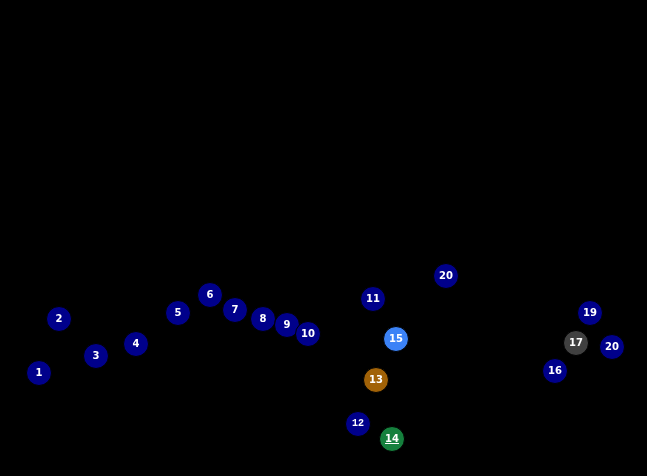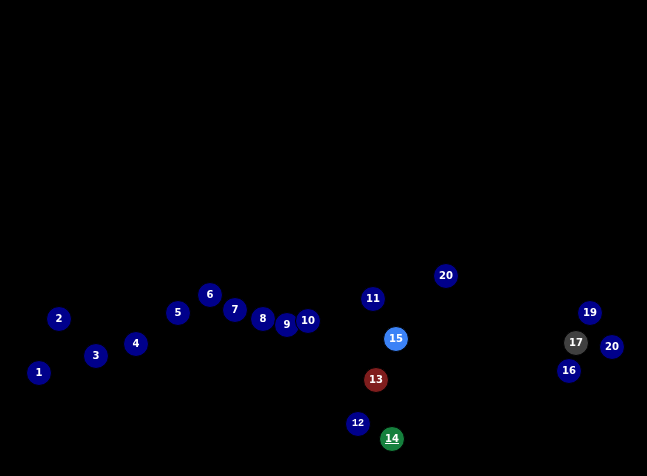--- a/index.html
+++ b/index.html
@@ -40,24 +40,24 @@
 <div id="screen" style="background: rgb(0, 0, 0);">
     <div class="dot" style="width: 26px; height: 26px; left: 26px; top: 360px; background: rgb(0, 0, 139); color: rgb(255, 255, 255); border: 1px solid rgb(0, 0, 0);">1</div>
     <div class="dot" style="width: 26px; height: 26px; left: 46px; top: 306px; background: rgb(0, 0, 139); color: rgb(255, 255, 255); border: 1px solid rgb(0, 0, 0);">2</div>
     <div class="dot" style="width: 26px; height: 26px; left: 83px; top: 343px; background: rgb(0, 0, 139); color: rgb(255, 255, 255); border: 1px solid rgb(0, 0, 0);">3</div>
     <div class="dot" style="width: 26px; height: 26px; left: 123px; top: 331px; background: rgb(0, 0, 139); color: rgb(255, 255, 255); border: 1px solid rgb(0, 0, 0);">4</div>
     <div class="dot" style="width: 26px; height: 26px; left: 165px; top: 300px; background: rgb(0, 0, 139); color: rgb(255, 255, 255); border: 1px solid rgb(0, 0, 0);">5</div>
     <div class="dot" style="width: 26px; height: 26px; left: 197px; top: 282px; background: rgb(0, 0, 139); color: rgb(255, 255, 255); border: 1px solid rgb(0, 0, 0);">6</div>
     <div class="dot" style="width: 26px; height: 26px; left: 222px; top: 297px; background: rgb(0, 0, 139); color: rgb(255, 255, 255); border: 1px solid rgb(0, 0, 0);">7</div>
     <div class="dot" style="width: 26px; height: 26px; left: 250px; top: 306px; background: rgb(0, 0, 139); color: rgb(255, 255, 255); border: 1px solid rgb(0, 0, 0);">8</div>
     <div class="dot" style="width: 26px; height: 26px; left: 274px; top: 312px; background: rgb(0, 0, 139); color: rgb(255, 255, 255); border: 1px solid rgb(0, 0, 0);">9</div>
-    <div class="dot" style="width: 26px; height: 26px; left: 295px; top: 308px; background: rgb(0, 0, 139); color: rgb(255, 255, 255); border: 1px solid rgb(0, 0, 0);">10</div>
+    <div class="dot" style="width: 26px; height: 26px; left: 295px; top: 321px; background: rgb(0, 0, 139); color: rgb(255, 255, 255); border: 1px solid rgb(0, 0, 0);">10</div>
     <div class="dot" style="width: 26px; height: 26px; left: 320px; top: 286px; background: rgb(0, 0, 139); color: rgb(255, 255, 255); border: 1px solid rgb(0, 0, 0); margin-left: 40px;">11</div>
     <div class="dot" style="width: 26px; height: 26px; left: 345px; top: 411px; background: rgb(0, 0, 139); color: rgb(255, 255, 255); border: 1px solid rgb(0, 0, 0); font-family: Liberation Mono, monospace;">12</div>
-    <div class="dot" style="width: 26px; height: 26px; left: 363px; top: 367px; background: #7f1d1d; color: rgb(255, 255, 255); border: 1px solid rgb(0, 0, 0); text-align: center;">13</div>
+    <div class="dot" style="width: 26px; height: 26px; left: 363px; top: 367px; background: #a16207; color: rgb(255, 255, 255); border: 1px solid rgb(0, 0, 0); text-align: center;">13</div>
     <div class="dot" style="width: 26px; height: 26px; left: 379px; top: 426px; background: #15803d; color: rgb(255, 255, 255); border: 1px solid rgb(0, 0, 0); text-decoration: underline;">14</div>
     <div class="dot" style="width: 26px; height: 26px; left: 383px; top: 326px; background: #3b82f6; color: rgb(255, 255, 255); border: 1px solid rgb(0, 0, 0);">15</div>
-    <div class="dot" style="width: 26px; height: 26px; left: 542px; top: 358px; background: rgb(0, 0, 139); color: rgb(255, 255, 255); border: 1px solid rgb(0, 0, 0); margin-left: 14px;">16</div>
+    <div class="dot" style="width: 26px; height: 26px; left: 542px; top: 358px; background: rgb(0, 0, 139); color: rgb(255, 255, 255); border: 1px solid rgb(0, 0, 0);">16</div>
     <div class="dot" style="width: 26px; height: 26px; left: 563px; top: 330px; background: #404040; color: rgb(255, 255, 255); border: 1px solid rgb(0, 0, 0);">17</div>
     <div class="dot" style="width: 26px; height: 26px; left: 577px; top: 300px; background: rgb(0, 0, 139); color: rgb(255, 255, 255); border: 1px solid rgb(0, 0, 0);">19</div>
     <div class="dot" style="width: 26px; height: 26px; left: 599px; top: 334px; background: rgb(0, 0, 139); color: rgb(255, 255, 255); border: 1px solid rgb(0, 0, 0);">20</div>
     <div class="dot" style="width: 26px; height: 26px; left: 433px; top: 263px; background: rgb(0, 0, 139); color: rgb(255, 255, 255); border: 1px solid rgb(0, 0, 0);">20</div>
   </div>
 
 </body></html>

